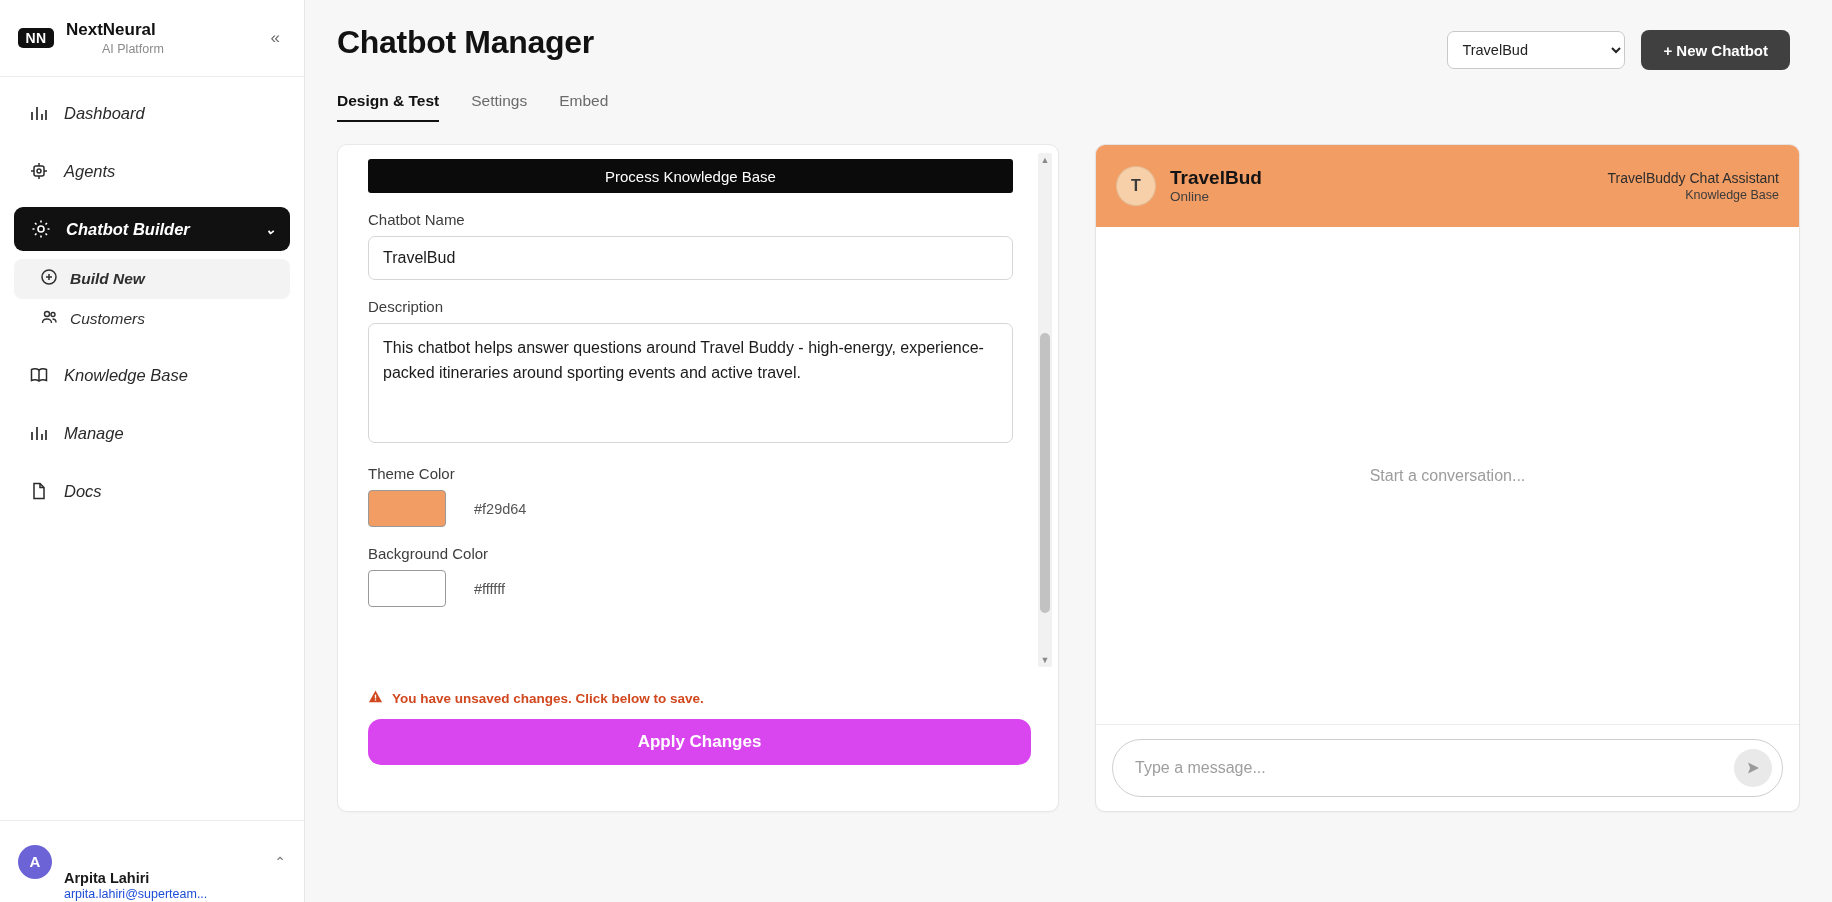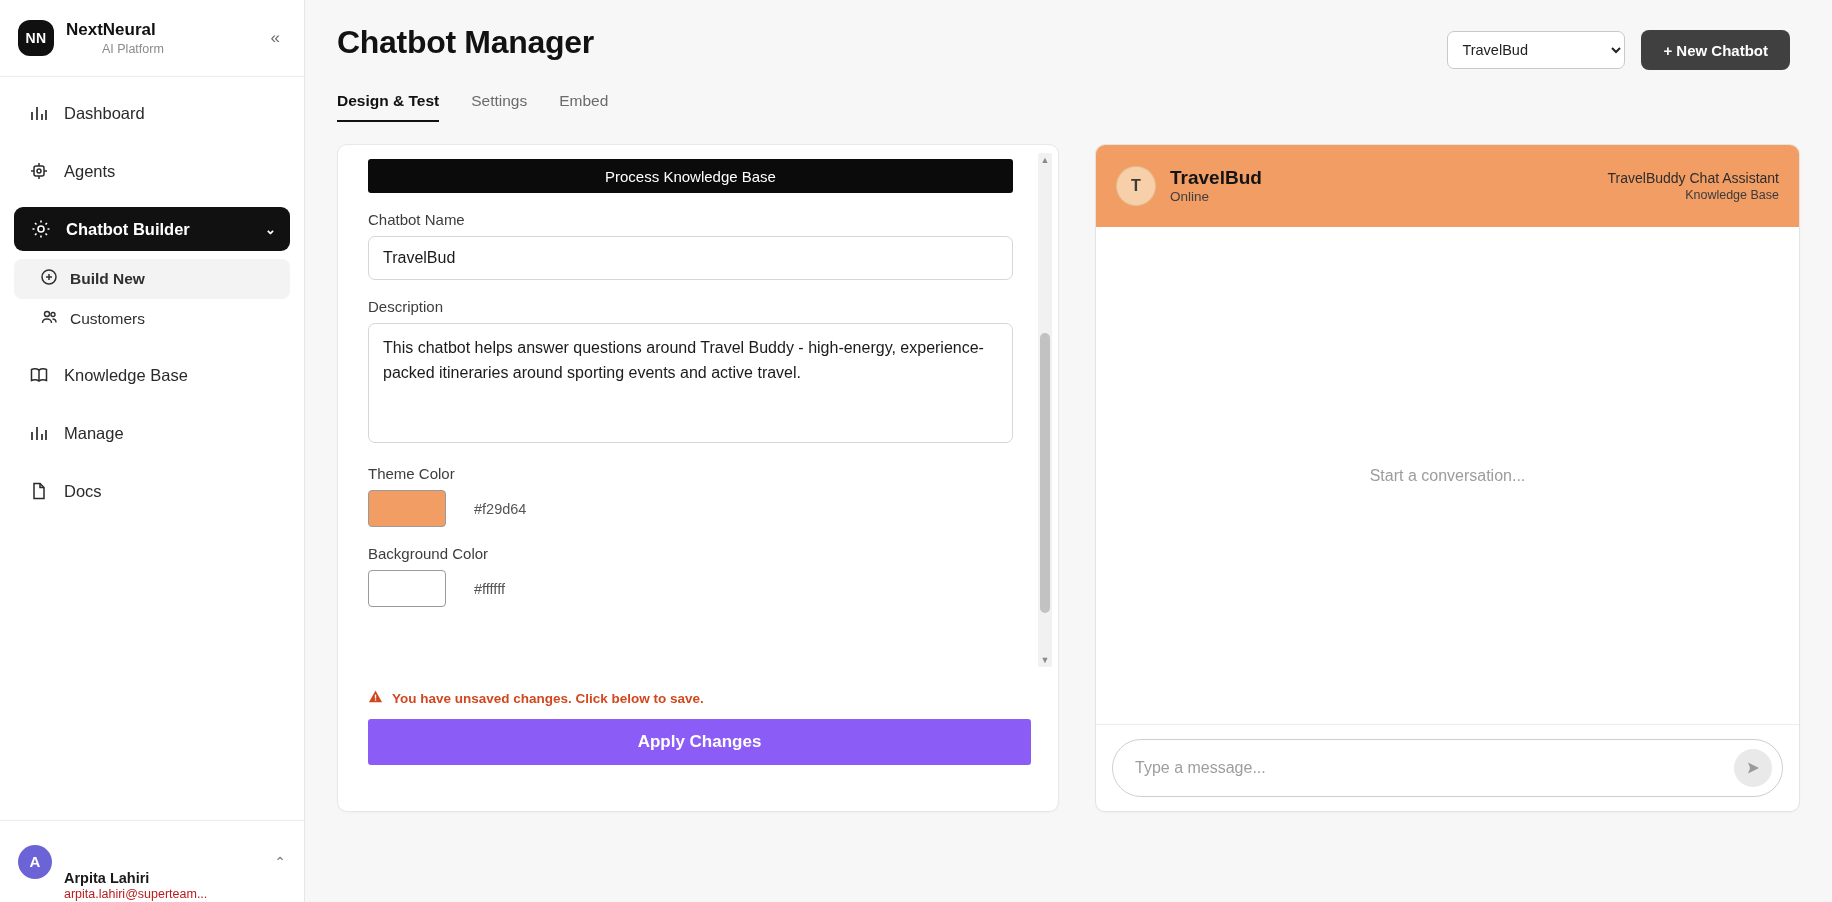--- a/index.html
+++ b/index.html
@@ -20,35 +20,35 @@
     position: relative;
     flex: 0 0 305px;
   }
   .brand {
     display: flex; align-items: center; gap: 12px;
     padding: 20px 20px 20px 18px;
     border-bottom: 1px solid #ececec;
     height: 77px;
   }
   .brand-logo {
-    width: 36px; height: 36px; border-radius: 12px;
+    width: 36px; height: 20px; border-radius: 5px;
     background: #101010; color: #fff;
     font-size: 14px; font-weight: bold;
     display: flex; align-items: center; justify-content: center;
     letter-spacing: .5px;
   }
   .brand-text { flex: 1; line-height: 1.15; }
   .brand-name { font-size: 17px; font-weight: bold; color: #111; }
   .brand-sub { font-size: 12.5px; color: #8b8b8b; margin-top: 2px; margin-left: 36px; }
   .collapse-btn {
     color: #6b6b6b; font-size: 17px; cursor: pointer;
     padding: 2px 4px; user-select: none;
   }
 
-  .nav { padding: 14px 14px 0 14px; flex: 1; overflow: hidden; }
+  .nav { padding: 14px 14px 0 14px; flex: 1; overflow: hidden; font-style: italic; }
   .nav-item {
     display: flex; align-items: center; gap: 14px;
     height: 44px; padding: 0 14px;
     border-radius: 9px;
     color: #2a2a2a; font-size: 16.5px;
     cursor: pointer; margin-bottom: 14px;
     position: relative;
   }
   .nav-item .ico { width: 22px; height: 22px; display:flex; align-items:center; justify-content:center; }
   .nav-item.active {
@@ -70,21 +70,21 @@
     display: flex; align-items: center; gap: 12px;
     height: 82px;
   }
   .avatar {
     width: 34px; height: 34px; border-radius: 50%;
     background: #6b63d6; color: #fff; font-size: 15px; font-weight: bold;
     display: flex; align-items: center; justify-content: center;
   }
   .user-meta { flex: 1; line-height: 1.25; overflow: hidden; margin-top: 48px; }
   .user-name { font-size: 14.5px; font-weight: bold; color: #1a1a1a; }
-  .user-mail { font-size: 12.5px; color: #b91c1c; white-space: nowrap; overflow: hidden; }
+  .user-mail { font-size: 12.5px; color: #1d4ed8; white-space: nowrap; overflow: hidden; }
   .user-caret { color: #7a7a7a; font-size: 14px; }
 
   
   .main { flex: 1; background: #f7f7f8; height: 902px; position: relative; overflow: hidden; }
   .topbar {
     display: flex; align-items: flex-start; justify-content: space-between;
     padding: 24px 42px 0 32px;
   }
   .page-title { font-size: 32px; font-weight: bold; color: #121212; letter-spacing: -.3px; }
   .top-right { display: flex; align-items: center; gap: 16px; margin-top: 6px; }
@@ -178,21 +178,21 @@
     background: #c2c2c2; border-radius: 6px; cursor: pointer;
   }
 
   .panel-footer { padding: 16px 30px 0 30px; }
   .warn-row {
     display: flex; align-items: center; gap: 9px;
     font-size: 13.5px; color: #d1481f; font-weight: bold; margin-bottom: 12px;
   }
   .apply-btn {
     width: 663px; height: 46px;
-    background: #8b5cf6; color: #fff; border: none; border-radius: 3px;
+    background: #d946ef; color: #fff; border: none; border-radius: 13px;
     font-size: 17px; font-weight: bold; cursor: pointer;
     font-family: "Liberation Sans", sans-serif;
   }
 
   
   .chat {
     width: 726px; height: 668px;
     background: #fff;
     border: 1px solid #e4e4e4; border-radius: 10px;
     display: flex; flex-direction: column; overflow: hidden;

